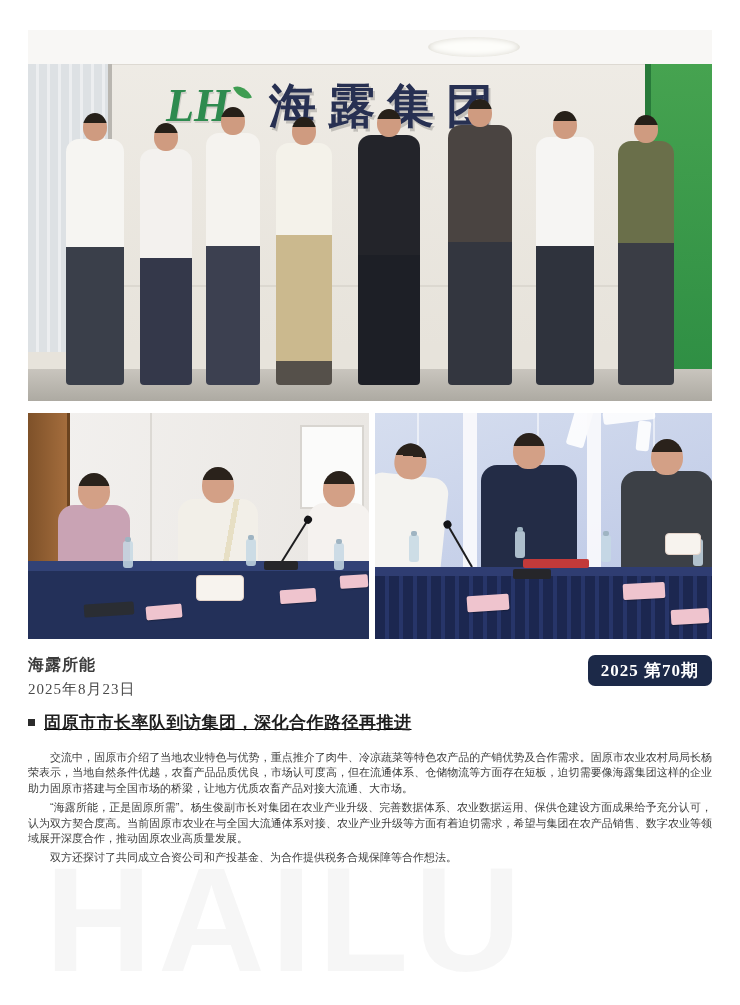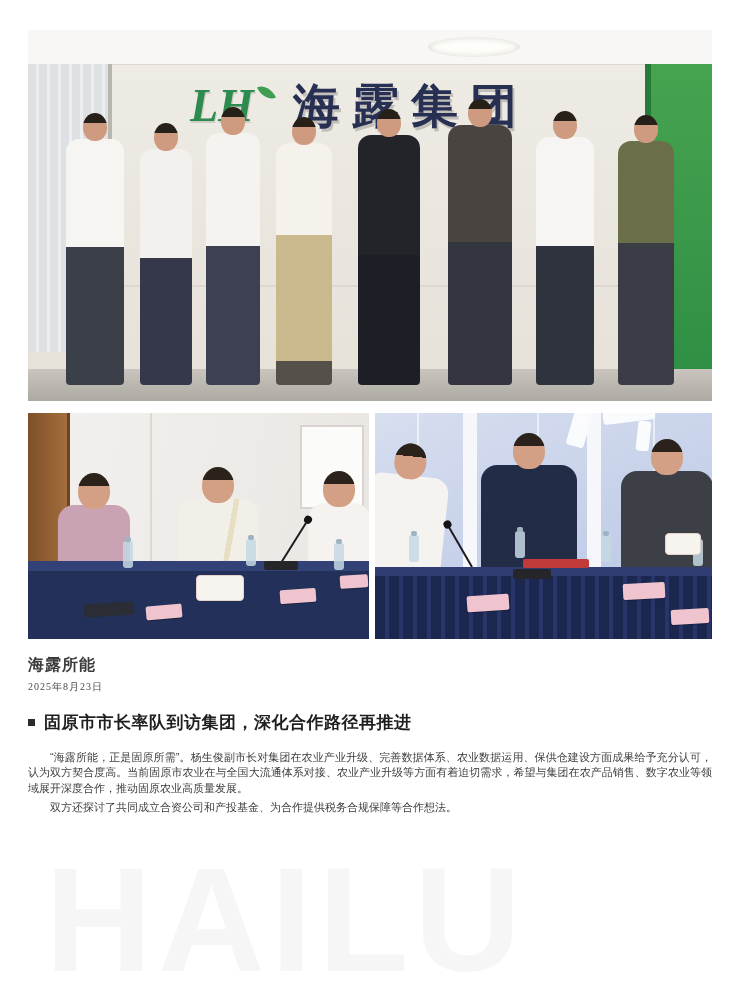--- a/index.html
+++ b/index.html
@@ -17,21 +17,21 @@
   .ac-vent{position:absolute;left:14px;top:40px;width:52px;height:26px;border-radius:4px;
            background:repeating-linear-gradient(#f6f6f4 0 4px,#dcdcd8 4px 6px);}
   .blinds{position:absolute;left:0;top:34px;width:80px;height:288px;
           background:repeating-linear-gradient(90deg,#dde1e4 0 8px,#eceef0 8px 11px);
           border-right:4px solid #b9b6b0;}
   .green-wall{position:absolute;left:617px;top:34px;width:67px;height:308px;
               background:linear-gradient(#46a350,#2f8f44);}
   .green-wall:before{content:"";position:absolute;left:0;top:0;width:6px;height:100%;background:#287a3a;}
   .wall-seam{position:absolute;left:80px;top:255px;width:537px;height:2px;background:#dcd8d0;}
   .floor{position:absolute;left:0;bottom:0;width:100%;height:32px;background:linear-gradient(#c9c5be,#adaaa2);}
-  .sign-row{position:absolute;left:138px;top:52px;display:flex;align-items:center;gap:20px;margin-left:24px;}
+  .sign-row{position:absolute;left:138px;top:52px;display:flex;align-items:center;gap:20px;}
   .logo-lh{font-family:"Liberation Serif","DejaVu Serif",serif;font-style:italic;font-weight:bold;
            font-size:46px;color:#2e8b4f;text-shadow:1px 2px 0 rgba(0,0,0,.12);line-height:1;}
   .logo-leaf{width:13px;height:17px;background:#3f9d52;border-radius:0 100% 0 100%;
              transform:rotate(-25deg);margin:-26px 0 0 -14px;}
   .sign-cn{font-size:47px;font-weight:bold;color:#273052;letter-spacing:12px;line-height:1;
            text-shadow:2px 3px 0 rgba(0,0,0,.18);}
   
   .person{position:absolute;bottom:16px;border-radius:13px 13px 4px 4px;}
   .person:before{content:"";position:absolute;top:-26px;left:50%;margin-left:-12px;width:24px;height:28px;
                  border-radius:50% 50% 46% 46%;background:linear-gradient(#262019 0 35%,#cf9b80 35%);}
@@ -59,25 +59,25 @@
   .mic-neck{position:absolute;width:2px;background:#1d1d1f;transform-origin:bottom center;}
   .mic-neck:before{content:"";position:absolute;top:-7px;left:-3px;width:8px;height:8px;border-radius:50%;background:#141416;}
   .mic-base{position:absolute;background:#26262a;border-radius:2px;}
   .tissue-box{position:absolute;background:#f7f3ee;border-radius:4px;border:1px solid #e4d3c9;}
   .notebook{position:absolute;background:#2a2d33;border-radius:2px;}
   .red-folder{position:absolute;background:#c23a3a;border-radius:2px;}
   
   .dept{position:absolute;left:28px;top:655px;font-family:"Liberation Serif","DejaVu Serif",serif;
         font-weight:bold;font-size:16px;color:#3b3b3b;letter-spacing:1px;z-index:2;}
   .date{position:absolute;left:28px;top:680px;font-family:"Liberation Serif","DejaVu Serif",serif;
-        font-size:10px;color:#4a4a4a;letter-spacing:1px;z-index:2;}
+        font-size:15px;color:#4a4a4a;letter-spacing:1px;z-index:2;}
   .badge{position:absolute;right:28px;top:655px;background:#1c2948;color:#fff;
          font-family:"Liberation Serif","DejaVu Serif",serif;font-weight:bold;font-size:17px;
          padding:4px 13px;border-radius:7px;letter-spacing:1px;z-index:2;}
-  .headline{position:absolute;left:28px;top:711px;width:660px;display:flex;align-items:center;gap:9px;z-index:2;}
+  .headline{position:absolute;left:28px;top:711px;width:660px;display:flex;align-items:center;gap:9px;z-index:2;text-decoration:underline;}
   .headline .bullet{width:7px;height:7px;background:#2b2b2b;flex:0 0 auto;}
   .headline .txt{font-size:17px;font-weight:bold;color:#1f1f1f;letter-spacing:0.5px;}
   .body-text{position:absolute;left:28px;top:750px;width:684px;z-index:2;
              font-size:11px;line-height:15.4px;color:#3d3d3d;text-align:justify;}
   .body-text p{margin:0 0 4px 0;text-indent:2em;}
 </style>
 </head>
 <body>
 
 <div class="page">
@@ -148,25 +148,27 @@
     <div class="bottle" style="left:226px;top:122px;z-index:2"></div>
     <div class="bottle" style="left:318px;top:126px;z-index:2"></div>
     <div class="name-card" style="left:92px;top:182px;width:42px;height:16px;transform:rotate(-4deg);z-index:2"></div>
     <div class="name-card" style="left:248px;top:170px;width:42px;height:16px;transform:rotate(-3deg);z-index:2"></div>
     <div class="tissue-box" style="left:290px;top:120px;width:34px;height:20px;z-index:2"></div>
     <div class="name-card" style="left:296px;top:196px;width:38px;height:15px;transform:rotate(-3deg);z-index:2"></div>
   </div>
 
   <div class="dept">海露所能</div>
   <div class="date">2025年8月23日</div>
+  <div class="badge">2025 第70期</div>
 
   <div class="headline">
     <span class="bullet"></span>
     <span class="txt">固原市市长率队到访集团，深化合作路径再推进</span>
   </div>
 
   <div class="body-text">
+    <p>交流中，固原市介绍了当地农业特色与优势，重点推介了肉牛、冷凉蔬菜等特色农产品的产销优势及合作需求。固原市农业农村局局长杨荣表示，当地自然条件优越，农畜产品品质优良，市场认可度高，但在流通体系、仓储物流等方面存在短板，迫切需要像海露集团这样的企业助力固原市搭建与全国市场的桥梁，让地方优质农畜产品对接大流通、大市场。</p>
     <p>“海露所能，正是固原所需”。杨生俊副市长对集团在农业产业升级、完善数据体系、农业数据运用、保供仓建设方面成果给予充分认可，认为双方契合度高。当前固原市农业在与全国大流通体系对接、农业产业升级等方面有着迫切需求，希望与集团在农产品销售、数字农业等领域展开深度合作，推动固原农业高质量发展。</p>
     <p>双方还探讨了共同成立合资公司和产投基金、为合作提供税务合规保障等合作想法。</p>
 
   </div>
 
 </div>
 
 </body></html>

